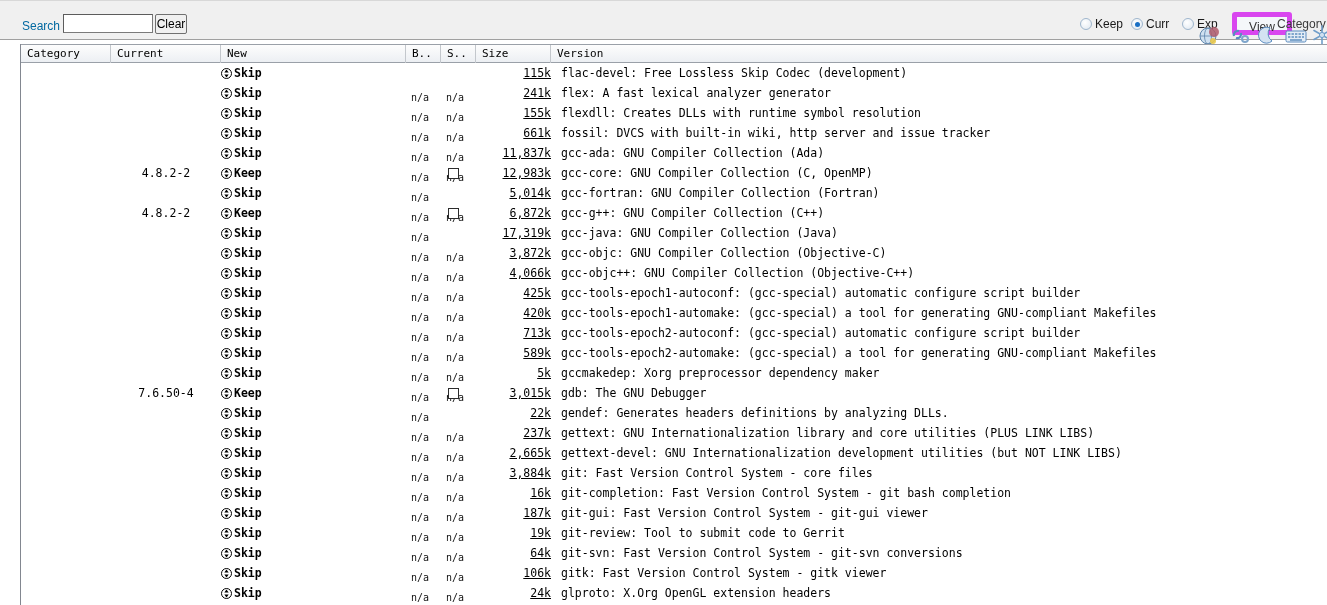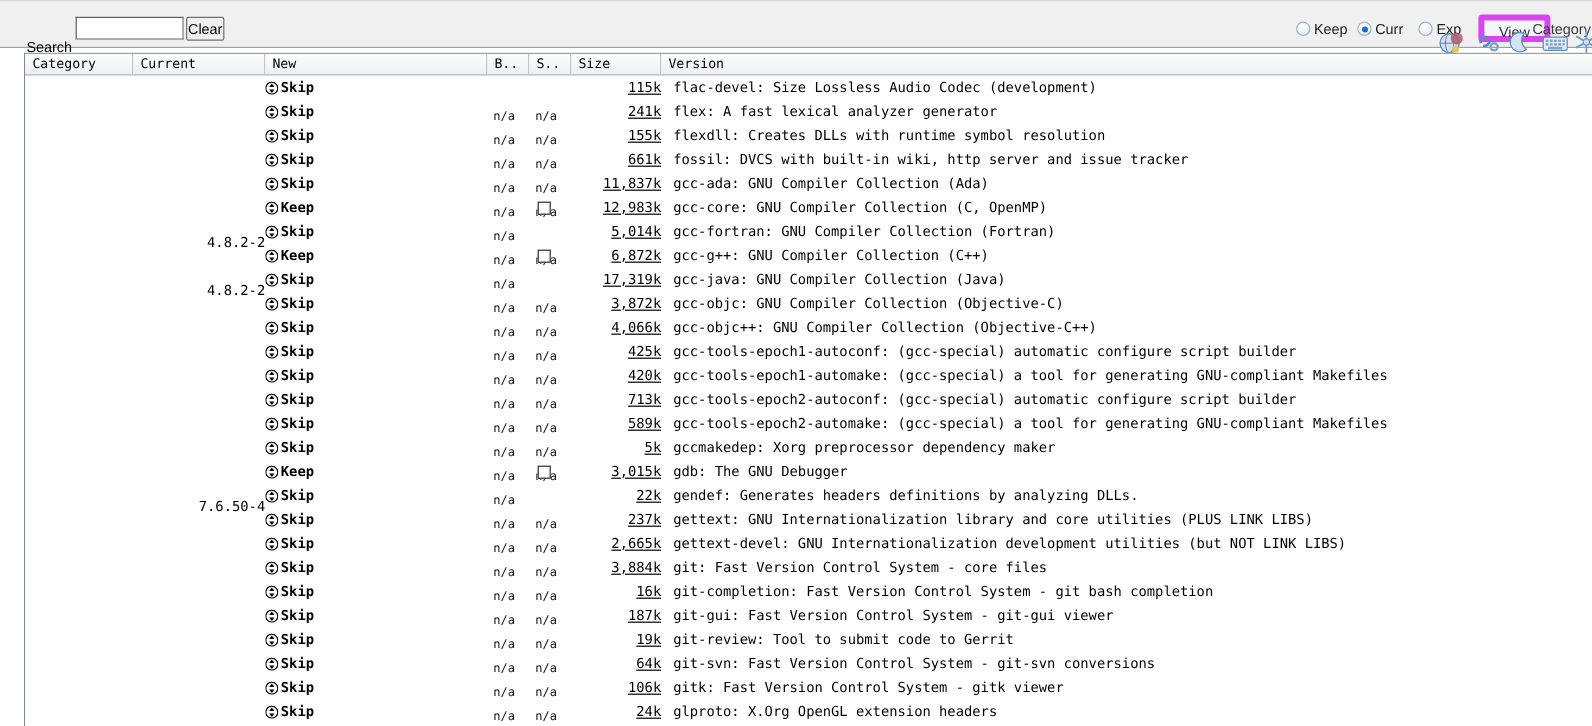--- a/index.html
+++ b/index.html
@@ -20,23 +20,23 @@
   .toolbar {
     position: absolute;
     left: 0; top: 0;
     width: 1327px; height: 40px;
     background: #f0f0f0;
     border-bottom: 1px solid #a0a0a0;
     border-top: 1px solid #d8d8d8;
   }
   .search-label {
     position: absolute;
-    left: 22px; top: 31px;
+    left: 22px; top: 18px;
     font-size: 12px;
-    color: #000000;
+    color: #0369a1;
     font-family: "Liberation Sans", sans-serif;
   }
   .search-input {
     position: absolute;
     left: 63px; top: 13px;
     width: 90px; height: 19px;
     border: 1px solid #7a7a7a;
     border-top-color: #5c5c5c;
     border-left-color: #5c5c5c;
     background: #ffffff;
@@ -165,21 +165,21 @@
     white-space: nowrap;
   }
   .cell {
     position: absolute;
     top: 0;
     height: 20px;
     line-height: 20px;
     overflow: hidden;
     white-space: nowrap;
   }
-  .c-current { left: 90px;  width: 110px; text-align: right; margin-top: 29px; }
+  .c-current { left: 90px;  width: 110px; text-align: center; }
   .c-new     { left: 200px; width: 185px; text-align: left; }
   .c-bin     { left: 390px; width: 30px;  text-align: left; }
   .c-src     { left: 425px; width: 30px;  text-align: left; }
   .c-size    { left: 440px; width: 90px;  text-align: right; text-decoration: underline; }
   .c-pkg     { left: 540px; width: 760px; text-align: left; }
 
   .na { font-size: 10px; color: #111; margin-top: 25px; }
 
   .spin-icon {
     display: inline-block;
@@ -288,21 +288,21 @@
         <div class="row">
           <div class="cell c-current"></div>
           <div class="cell c-new"><span class="spin-icon"><svg width="11" height="11" viewBox="0 0 11 11">
                 <circle cx="5.5" cy="5.5" r="5" fill="#ffffff" stroke="#000000" stroke-width="1"></circle>
                 <path d="M5.5 1.6 L3.3 4.4 L7.7 4.4 Z" fill="#000000"></path>
                 <path d="M5.5 9.4 L3.3 6.6 L7.7 6.6 Z" fill="#000000"></path>
               </svg></span><span class="action-text">Skip</span></div>
           <div class="cell c-bin na">n/a</div>
           <div class="cell c-src na">n/a</div>
           <div class="cell c-size">115k</div>
-          <div class="cell c-pkg">flac-devel: Size Lossless Audio Codec (development)</div>
+          <div class="cell c-pkg">flac-devel: Free Lossless Skip Codec (development)</div>
         </div>
         <div class="row">
           <div class="cell c-current"></div>
           <div class="cell c-new"><span class="spin-icon"><svg width="11" height="11" viewBox="0 0 11 11">
                 <circle cx="5.5" cy="5.5" r="5" fill="#ffffff" stroke="#000000" stroke-width="1"></circle>
                 <path d="M5.5 1.6 L3.3 4.4 L7.7 4.4 Z" fill="#000000"></path>
                 <path d="M5.5 9.4 L3.3 6.6 L7.7 6.6 Z" fill="#000000"></path>
               </svg></span><span class="action-text">Skip</span></div>
           <div class="cell c-bin na">n/a</div>
           <div class="cell c-src na">n/a</div>

